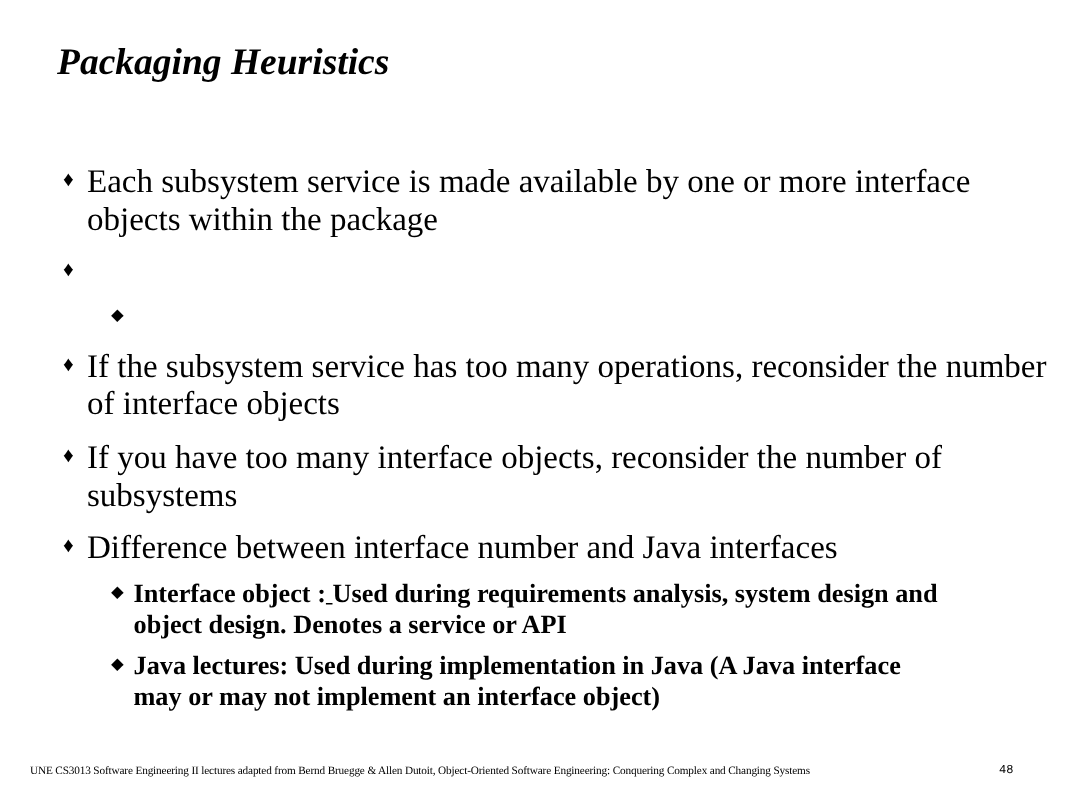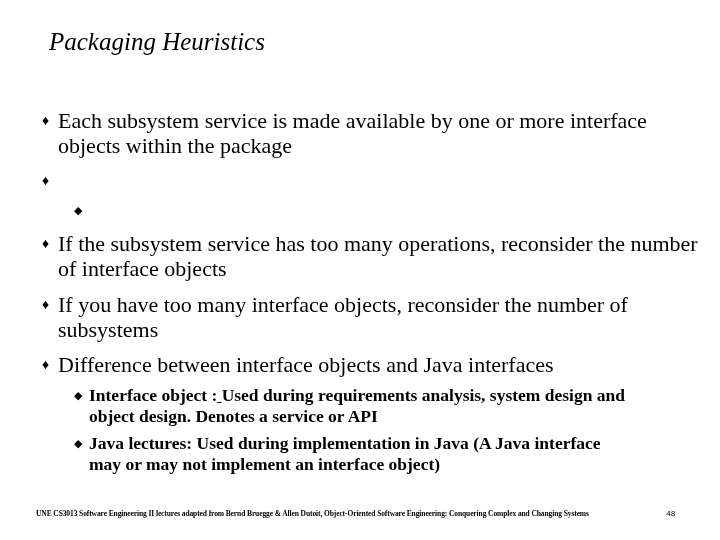--- a/index.html
+++ b/index.html
@@ -1,43 +1,42 @@
 <!DOCTYPE html>
 <html><head>
   <meta charset="utf-8">
   <style>
     html, body { margin: 0; padding: 0; }
     body {
       width: 720px; height: 540px; background: #ffffff; position: relative; overflow: hidden;
       font-family: "Liberation Serif", serif; color: #000000;
     }
     .title {
-      position: absolute; left: 49px; top: 28px;
-      font-size: 25px; font-weight: normal; font-style: italic; letter-spacing: 0px;
+      position: absolute; left: 38px; top: 28px;
+      font-size: 25px; font-weight: bold; font-style: italic; letter-spacing: 0px;
     }
     .l1 {
       position: absolute; left: 58px; width: 640px;
       font-size: 22px; line-height: 25px;
     }
     .l1 .bullet {
       position: absolute; left: -16px; top: 0px; font-size: 14px; line-height: 25px;
     }
     .l2 {
       position: absolute; left: 89px; width: 600px;
       font-size: 17.5px; line-height: 21px; font-weight: bold;
     }
     .l2 .bullet {
       position: absolute; left: -15px; top: 0px; font-size: 11px; line-height: 21px; font-weight: normal;
     }
     .em { }
     .u { text-decoration: underline; }
     .footer {
-      position: absolute; left: 36px; top: 509px; font-size: 7.5px; white-space: nowrap;
+      position: absolute; left: 20px; top: 509px; font-size: 7.5px; white-space: nowrap;
       letter-spacing: -0.1px;
-      font-weight: bold;
     }
     .pagenum {
       position: absolute; left: 666px; top: 509px; font-size: 8px; font-family: Liberation Mono, monospace;
     }
   </style>
 </head>
 <body>
 
 <div class="title">Packaging Heuristics</div>
 
@@ -59,21 +58,21 @@
   <span>If the subsystem service has too many operations, reconsider the number of interface objects</span>
 </div>
 
 <div class="l1" style="top:292px;">
   <span class="bullet">♦</span>
   <span>If you have too many interface objects, reconsider the number of subsystems</span>
 </div>
 
 <div class="l1" style="top:352px;">
   <span class="bullet">♦</span>
-  <span>Difference between interface objects and Java interfaces</span>
+  <span>Difference between interface number and Java interfaces</span>
 </div>
 
 <div class="l2" style="top:385px; width:580px;">
   <span class="bullet">◆</span>
   <span class="em">Interface object :</span><span class="u"> </span><span>Used during requirements analysis, system design and object design. Denotes a service or API</span>
 </div>
 
 <div class="l2" style="top:433px; width:540px;">
   <span class="bullet">◆</span>
   <span class="em">Java lectures:</span> <span>Used during implementation in Java (A Java interface may or may not implement an interface object)</span>

